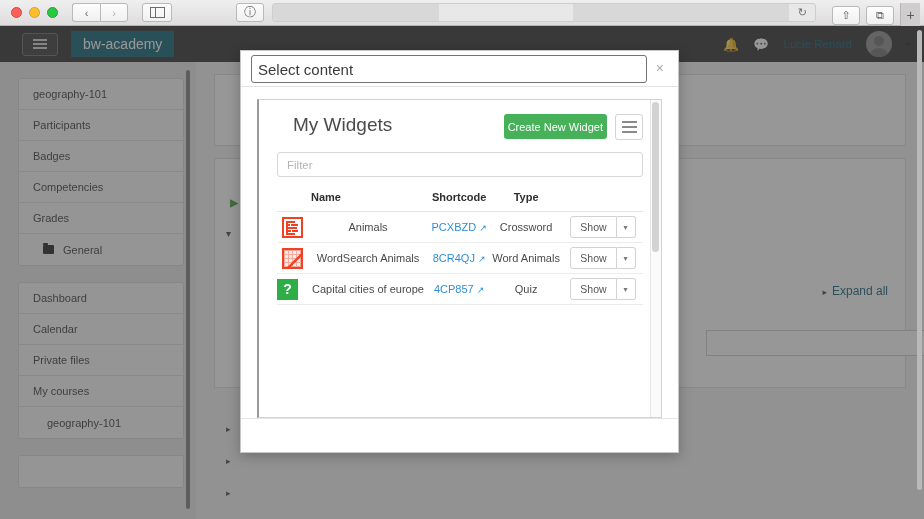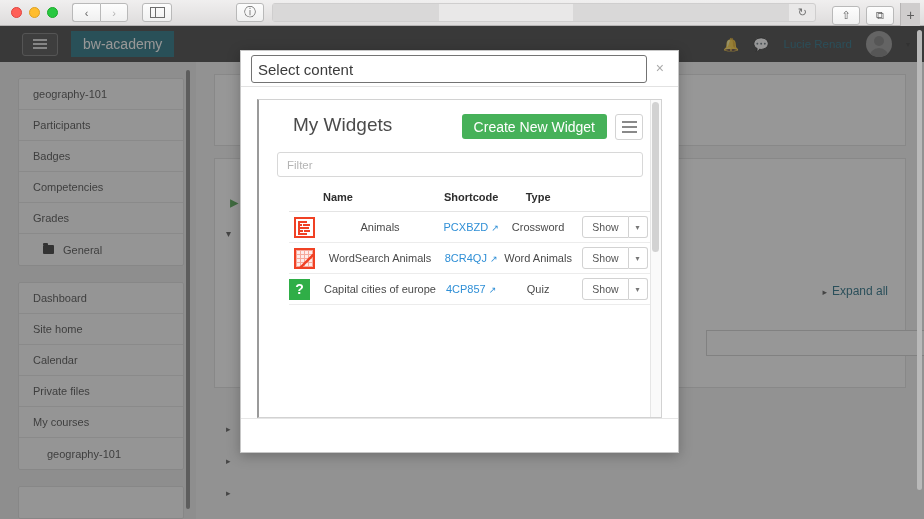--- a/index.html
+++ b/index.html
@@ -149,37 +149,37 @@
     border:1px solid #d2d2d2; border-left:2px solid #9a9a9a;
     overflow:hidden;
   }
   .if-scroll { position:absolute; right:0; top:0; width:11px; bottom:0; background:#fafafa; border-left:1px solid #e6e6e6; }
   .if-thumb { position:absolute; right:2px; top:2px; width:7px; height:150px; background:#d2d2d2; border-radius:4px; }
 
   .wcontent { padding:14px 18px 0 18px; }
   .wtop { display:flex; align-items:flex-start;margin-left:16px; }
   .wtitle { font-size:19px; color:#4b4b4b; font-weight:normal; flex:1; }
   .btn-create {
-    background:#46b159; color:#fff; font-size:14px; border:none; border-radius:3px;
-    height:25px; padding:0 12px; cursor:pointer; white-space:nowrap;
+    background:#46b159; color:#fff; font-size:11px; border:none; border-radius:3px;
+    height:25px; padding:0 4px; cursor:pointer; white-space:nowrap;
   }
   .btn-menu {
     margin-left:8px; width:28px; height:26px; background:#fff; border:1px solid #d3d3d3; border-radius:3px;
     display:flex; flex-direction:column; align-items:center; justify-content:center; cursor:pointer;
   }
   .btn-menu .b { width:15px; height:1.6px; background:#8a8a8a; margin:1.6px 0; }
 
   .filter-input {
     margin-top:12px; width:100%; height:25px; border:1px solid #d8d8d8; border-radius:3px;
     padding:0 9px; font-size:11.5px; color:#555; font-family:"Liberation Sans", sans-serif;
     background:#fff;
   }
   .filter-input::placeholder { color:#b4b4b4; }
 
-  table.wtable { width:100%; border-collapse:collapse; margin-top:14px;margin-left:12px; }
+  table.wtable { width:100%; border-collapse:collapse; margin-top:14px; }
   table.wtable th {
     font-size:11px; color:#2e2e2e; font-weight:bold; padding:0 0 8px 0;
     border-bottom:1px solid #e4e4e4; text-align:center;
   }
   table.wtable th.col-icon { width:30px; }
   table.wtable th.col-name { text-align:left; padding-left:4px; }
   table.wtable th.col-act { width:80px; }
   table.wtable td {
     border-bottom:1px solid #ececec; padding:4px 0; font-size:11px; color:#4a4a4a;
     text-align:center; vertical-align:middle; height:28px;
@@ -304,23 +304,20 @@
             <span>Grades</span>
           </div>
           <div class="sb-item" style="padding-left: 24px;">
             <span class="folder"></span>
             <span>General</span>
           </div>
         </div>
       <div class="sb-block" id="sb2">
           <div class="sb-item">
             <span>Dashboard</span>
-          </div>
-          <div class="sb-item">
-            <span>Site home</span>
           </div>
           <div class="sb-item">
             <span>Calendar</span>
           </div>
           <div class="sb-item">
             <span>Private files</span>
           </div>
           <div class="sb-item">
             <span>My courses</span>
           </div>

